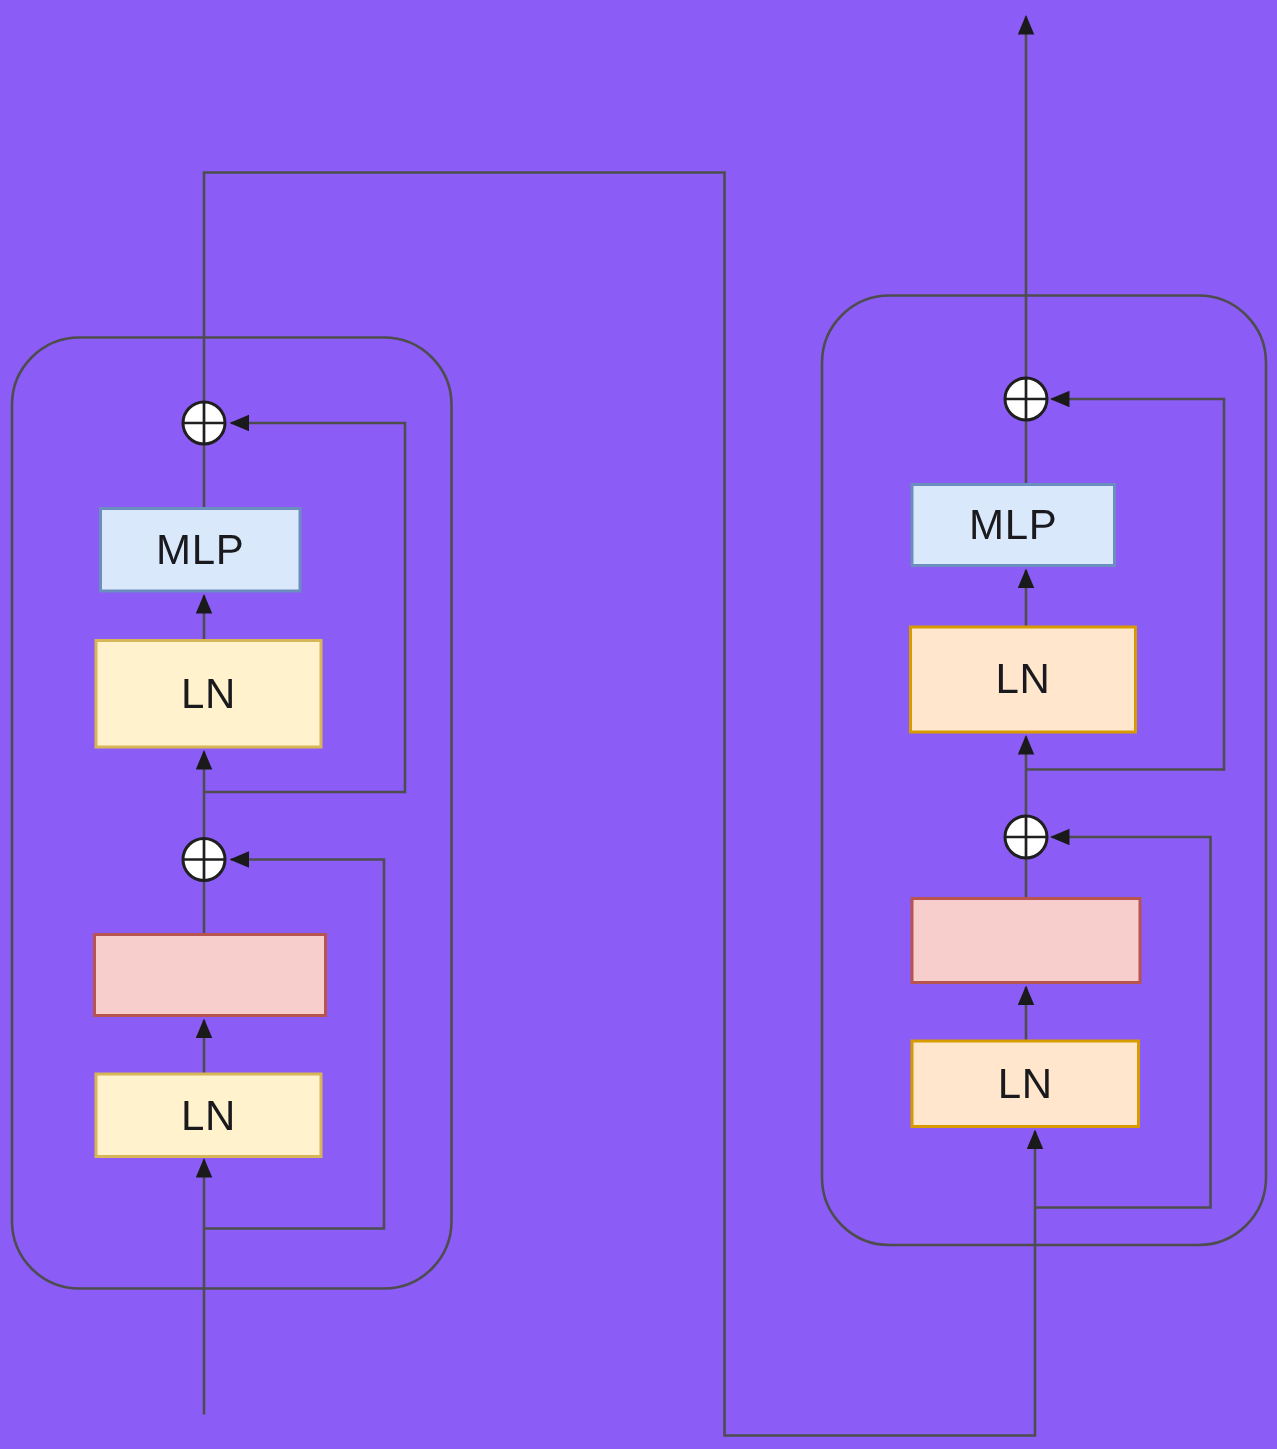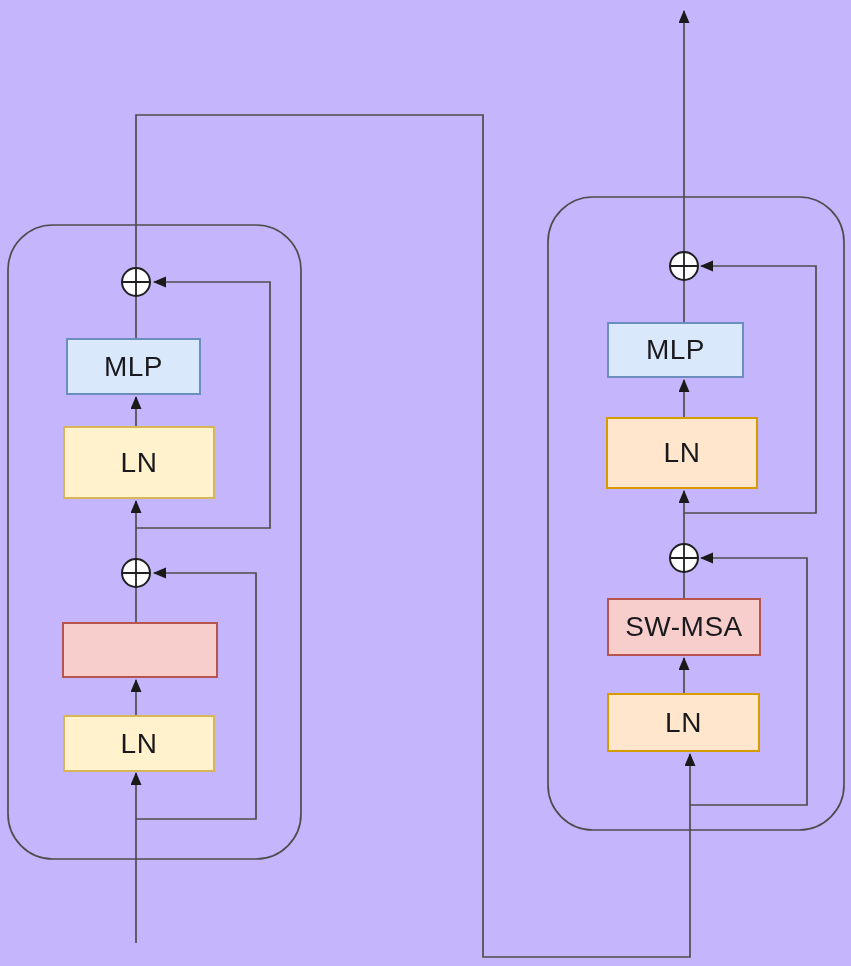--- a/index.html
+++ b/index.html
@@ -1,16 +1,16 @@
 <!DOCTYPE html>
 <html><head>
 <meta charset="utf-8">
 <style>
   html,body{margin:0;padding:0;background:#ffffff;}
-  .canvas{position:relative;width:851px;height:966px;background:#c4b5fd;overflow:hidden;
+  .canvas{position:relative;width:851px;height:966px;background:#8b5cf6;overflow:hidden;
           font-family:"Liberation Sans", sans-serif;}
   .layer{position:absolute;left:0;top:0;}
   .lbl{position:absolute;display:flex;align-items:center;justify-content:center;
        font-size:28px;color:#1a1a1e;letter-spacing:0.5px;user-select:none;}
   svg .edge{fill:none;stroke:#4d4d4d;stroke-width:1.7;}
   svg .outline{fill:none;stroke:#4d4d4d;stroke-width:1.7;}
   svg .node{stroke-width:2;}
   svg .pluscircle{fill:#ffffff;stroke:#1f1f1f;stroke-width:2;}
   svg .plusline{fill:none;stroke:#1f1f1f;stroke-width:1.8;}
 </style>
@@ -75,16 +75,15 @@
     <rect class="node" x="608" y="599" width="152" height="56" fill="#f8cecc" stroke="#b85450"></rect>
     <rect class="node" x="608" y="694" width="151" height="57" fill="#ffe6cc" stroke="#d79b00"></rect>
   </svg>
 
   <div class="lbl" style="left:67px;top:339px;width:133px;height:55px;">MLP</div>
   <div class="lbl" style="left:64px;top:427px;width:150px;height:71px;">LN</div>
   <div class="lbl" style="left:64px;top:716px;width:150px;height:55px;">LN</div>
 
   <div class="lbl" style="left:608px;top:323px;width:135px;height:54px;">MLP</div>
   <div class="lbl" style="left:607px;top:418px;width:150px;height:70px;">LN</div>
-  <div class="lbl" style="left:608px;top:599px;width:152px;height:56px;">SW-MSA</div>
   <div class="lbl" style="left:608px;top:694px;width:151px;height:57px;">LN</div>
 
 </div>
 
 </body></html>

